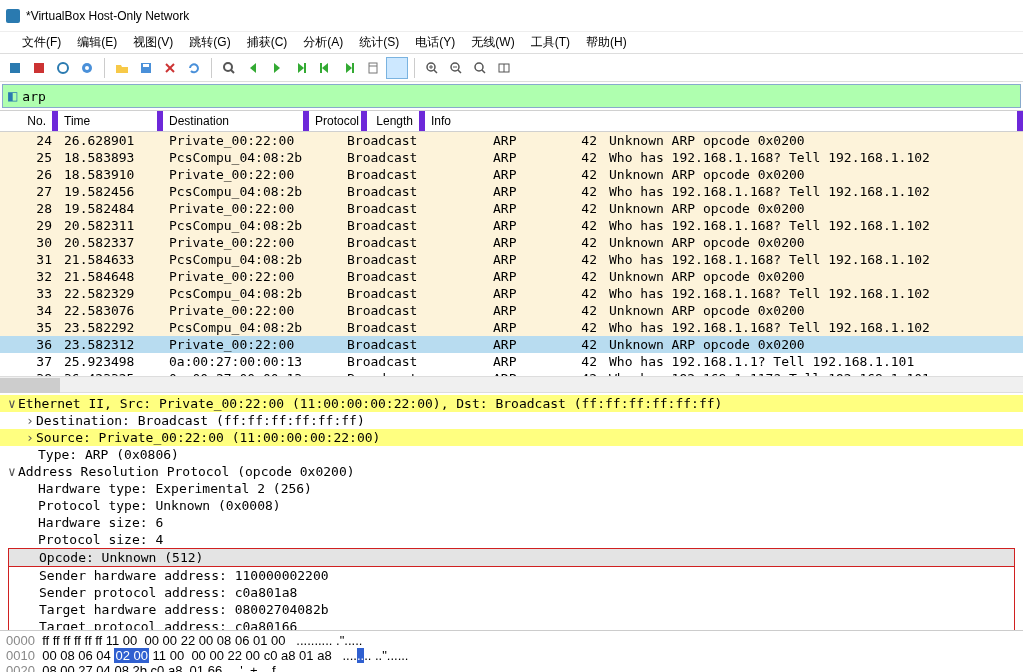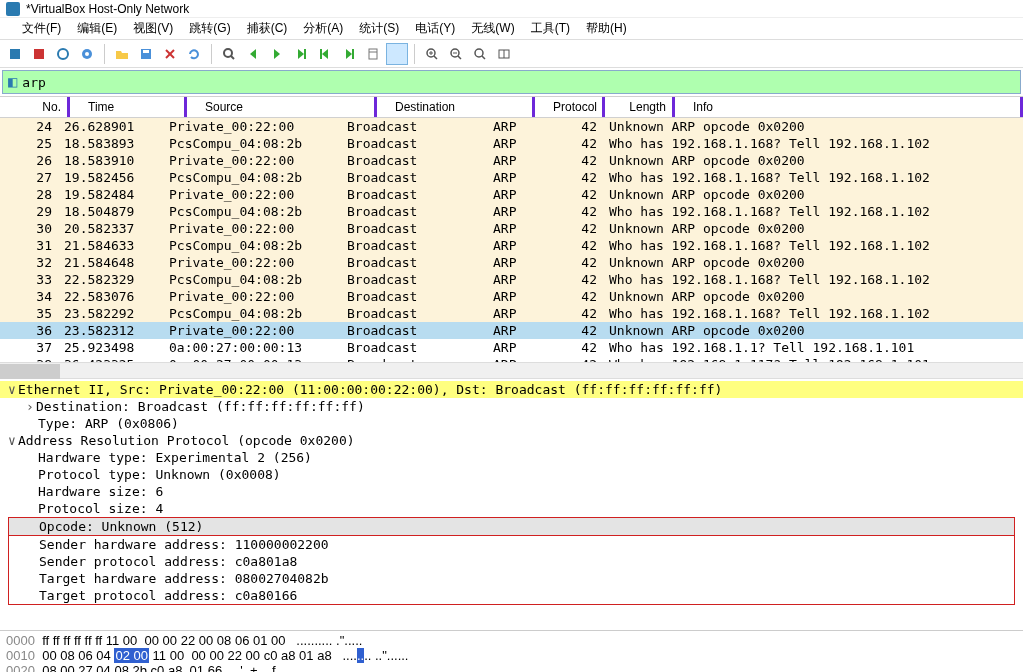--- a/index.html
+++ b/index.html
@@ -1,29 +1,29 @@
 <!DOCTYPE html>
 <html><head>
 <meta charset="utf-8">
 <style>
   * { margin:0; padding:0; box-sizing:border-box; }
   body { font-family:"Segoe UI",Tahoma,sans-serif; font-size:12px; color:#000; background:#fff; overflow:hidden; }
   .window { display:flex; flex-direction:column; height:672px; width:1023px; }
-  .titlebar { height:18px; display:flex; align-items:center; padding:8px 6px; background:#fff; border-bottom:1px solid #eee; font-size:12px; }
+  .titlebar { height:32px; display:flex; align-items:center; padding:8px 6px; background:#fff; border-bottom:1px solid #eee; font-size:12px; }
   .titlebar .icon { width:14px; height:14px; background:#2a7ab0; border-radius:2px; margin-right:6px; }
   .menubar { height:22px; display:flex; align-items:center; padding:0 14px; border-bottom:1px solid #ddd; }
   .menubar .menu-item { padding:3px 8px; cursor:default; }
   .toolbar { height:28px; display:flex; align-items:center; padding:2px 4px; gap:2px; border-bottom:1px solid #ddd; }
   .tbtn { width:22px; height:22px; display:flex; align-items:center; justify-content:center; font-size:14px; cursor:default; border:1px solid transparent; }
   .tsep { width:1px; height:20px; background:#ccc; margin:0 4px; }
   .filter-bar { height:24px; display:flex; align-items:center; background:#afffaf; padding:0 4px; border:1px solid #8ac; margin:2px; }
   .filter-bar .bookmark-icon { color:#2a7ab0; margin-right:4px; }
   .filter-bar input { flex:1; border:none; background:transparent; outline:none; font-family:monospace,Consolas; font-size:13px; }
   .list-header { display:flex; background:#fff; border-top:1px solid #d0d0d0; border-bottom:1px solid #d0d0d0; font-size:12px; }
-  .list-header .col { padding:3px 6px; border-right:3px solid #6d28d9;margin-left:12px; }
+  .list-header .col { padding:3px 6px; border-right:6px solid #6d28d9; }
   .col-no     { width:58px; text-align:right; padding-right:8px; }
   .col-time   { width:105px; }
   .col-src    { width:178px; }
   .col-dst    { width:146px; }
   .col-proto  { width:58px; }
   .col-len    { width:58px; text-align:right; padding-right:8px; }
   .col-info   { flex:1; }
   .packet-list { overflow-y:auto; background:#fff; height:244px; font-family:Consolas,monospace; font-size:13px; }
   .packet-row { display:flex; height:17px; line-height:17px; white-space:nowrap;justify-content:flex-end; }
   .packet-row .cell { padding:0 6px; overflow:hidden; text-overflow:clip; }
@@ -190,21 +190,20 @@
   </div>
 
   <div class="filter-bar">
     <span class="bookmark-icon">◧</span>
     <input type="text" value="arp" style="">
   </div>
 
   <div class="list-header">
     <div class="col col-no">No.</div>
     <div class="col col-time">Time</div>
-    <div class="col col-src">Source</div>
     <div class="col col-dst">Destination</div>
     <div class="col col-proto">Protocol</div>
     <div class="col col-len">Length</div>
     <div class="col col-info">Info</div>
   </div>
 
   <div class="packet-list" id="packet-list">
       <div class="packet-row row-warn">
         <div class="cell col-no">24</div>
         <div class="cell col-time">26.628901</div>
@@ -245,21 +244,21 @@
         <div class="cell col-no">28</div>
         <div class="cell col-time">19.582484</div>
         <div class="cell col-src">Private_00:22:00</div>
         <div class="cell col-dst">Broadcast</div>
         <div class="cell col-proto">ARP</div>
         <div class="cell col-len">42</div>
         <div class="cell col-info">Unknown ARP opcode 0x0200</div>
       </div>
       <div class="packet-row row-warn">
         <div class="cell col-no">29</div>
-        <div class="cell col-time">18.504879</div>
+        <div class="cell col-time">20.582311</div>
         <div class="cell col-src">PcsCompu_04:08:2b</div>
         <div class="cell col-dst">Broadcast</div>
         <div class="cell col-proto">ARP</div>
         <div class="cell col-len">42</div>
         <div class="cell col-info">Who has 192.168.1.168? Tell 192.168.1.102</div>
       </div>
       <div class="packet-row row-warn">
         <div class="cell col-no">30</div>
         <div class="cell col-time">20.582337</div>
         <div class="cell col-src">Private_00:22:00</div>
@@ -342,20 +341,21 @@
       </div>
     </div>
 
   <div class="hscroll">
       <div class="thumb"></div>
     </div>
 
   <div class="details">
     <div class="line hl"><span class="caret">∨</span><span>Ethernet II, Src: Private_00:22:00 (11:00:00:00:22:00), Dst: Broadcast (ff:ff:ff:ff:ff:ff)</span></div>
     <div class="line" style="padding-left:26px"><span class="caret">›</span><span>Destination: Broadcast (ff:ff:ff:ff:ff:ff)</span></div>
+    <div class="line hl" style="padding-left:26px"><span class="caret">›</span><span>Source: Private_00:22:00 (11:00:00:00:22:00)</span></div>
     <div class="line" style="padding-left:38px"><span>Type: ARP (0x0806)</span></div>
     <div class="line"><span class="caret">∨</span><span>Address Resolution Protocol (opcode 0x0200)</span></div>
     <div class="line" style="padding-left:38px"><span>Hardware type: Experimental 2 (256)</span></div>
     <div class="line" style="padding-left:38px"><span>Protocol type: Unknown (0x0008)</span></div>
     <div class="line" style="padding-left:38px"><span>Hardware size: 6</span></div>
     <div class="line" style="padding-left:38px"><span>Protocol size: 4</span></div>
     <div class="redbox">
       <div class="line sel" style="padding-left:30px"><span>Opcode: Unknown (512)</span></div>
     </div>
     <div class="redbox" style="border-top:none">

